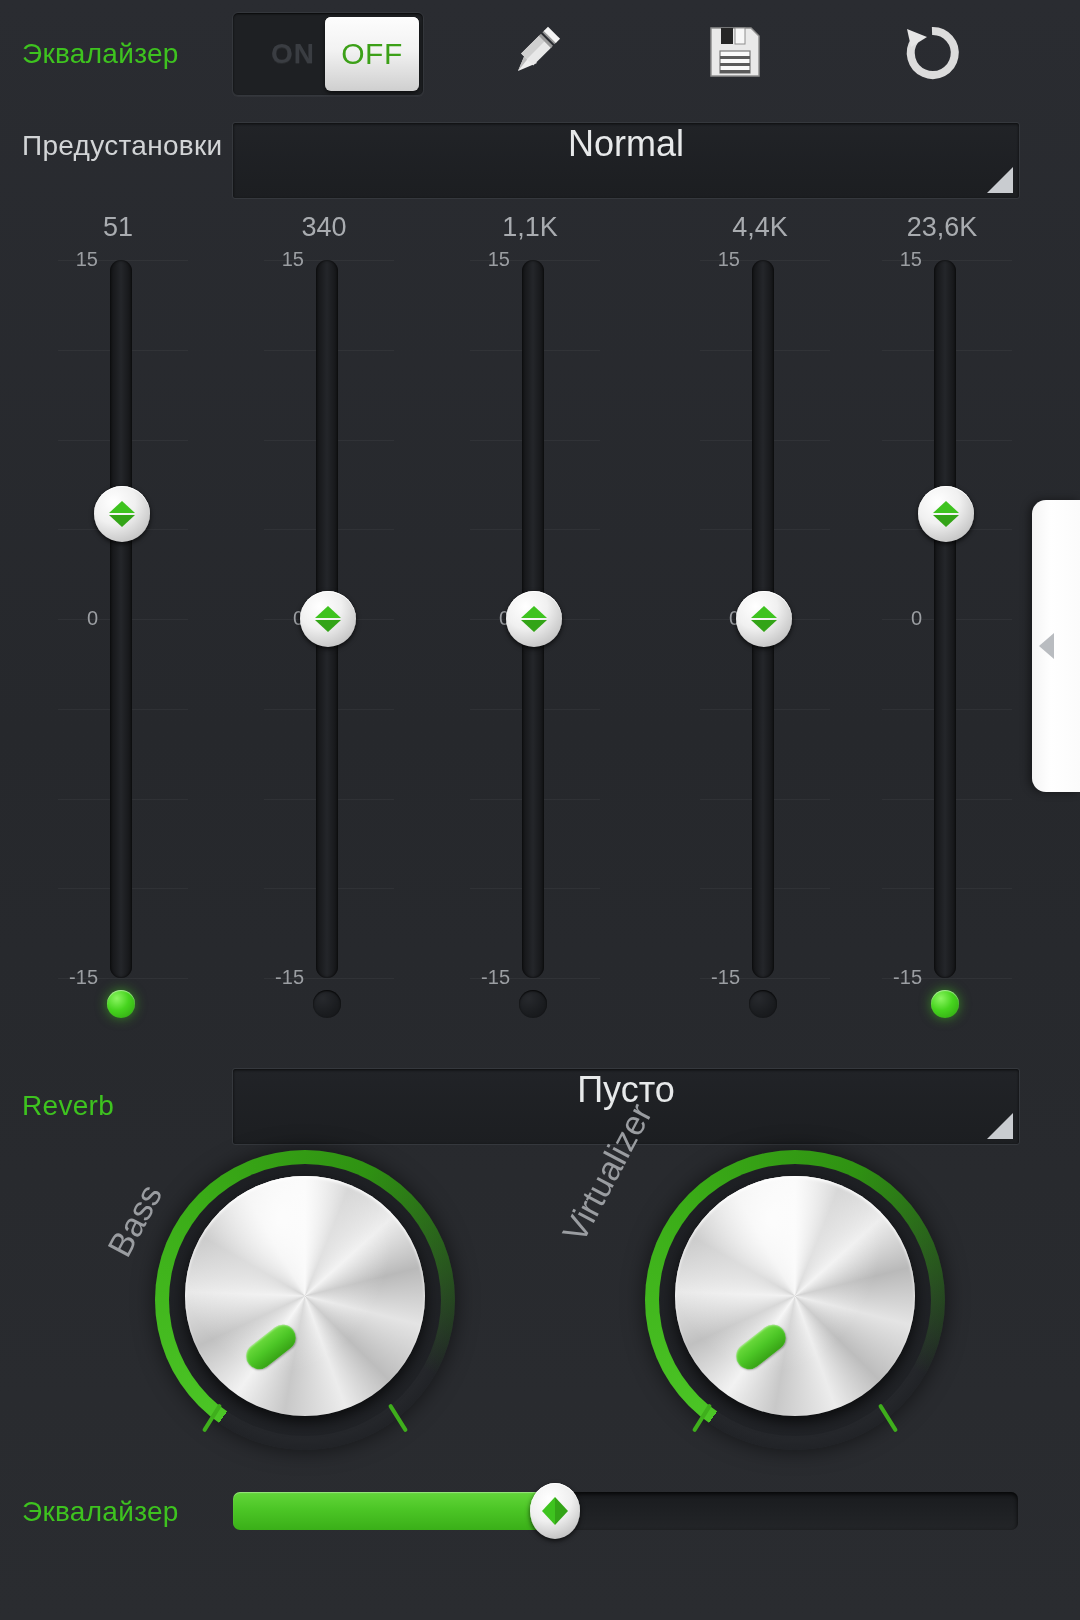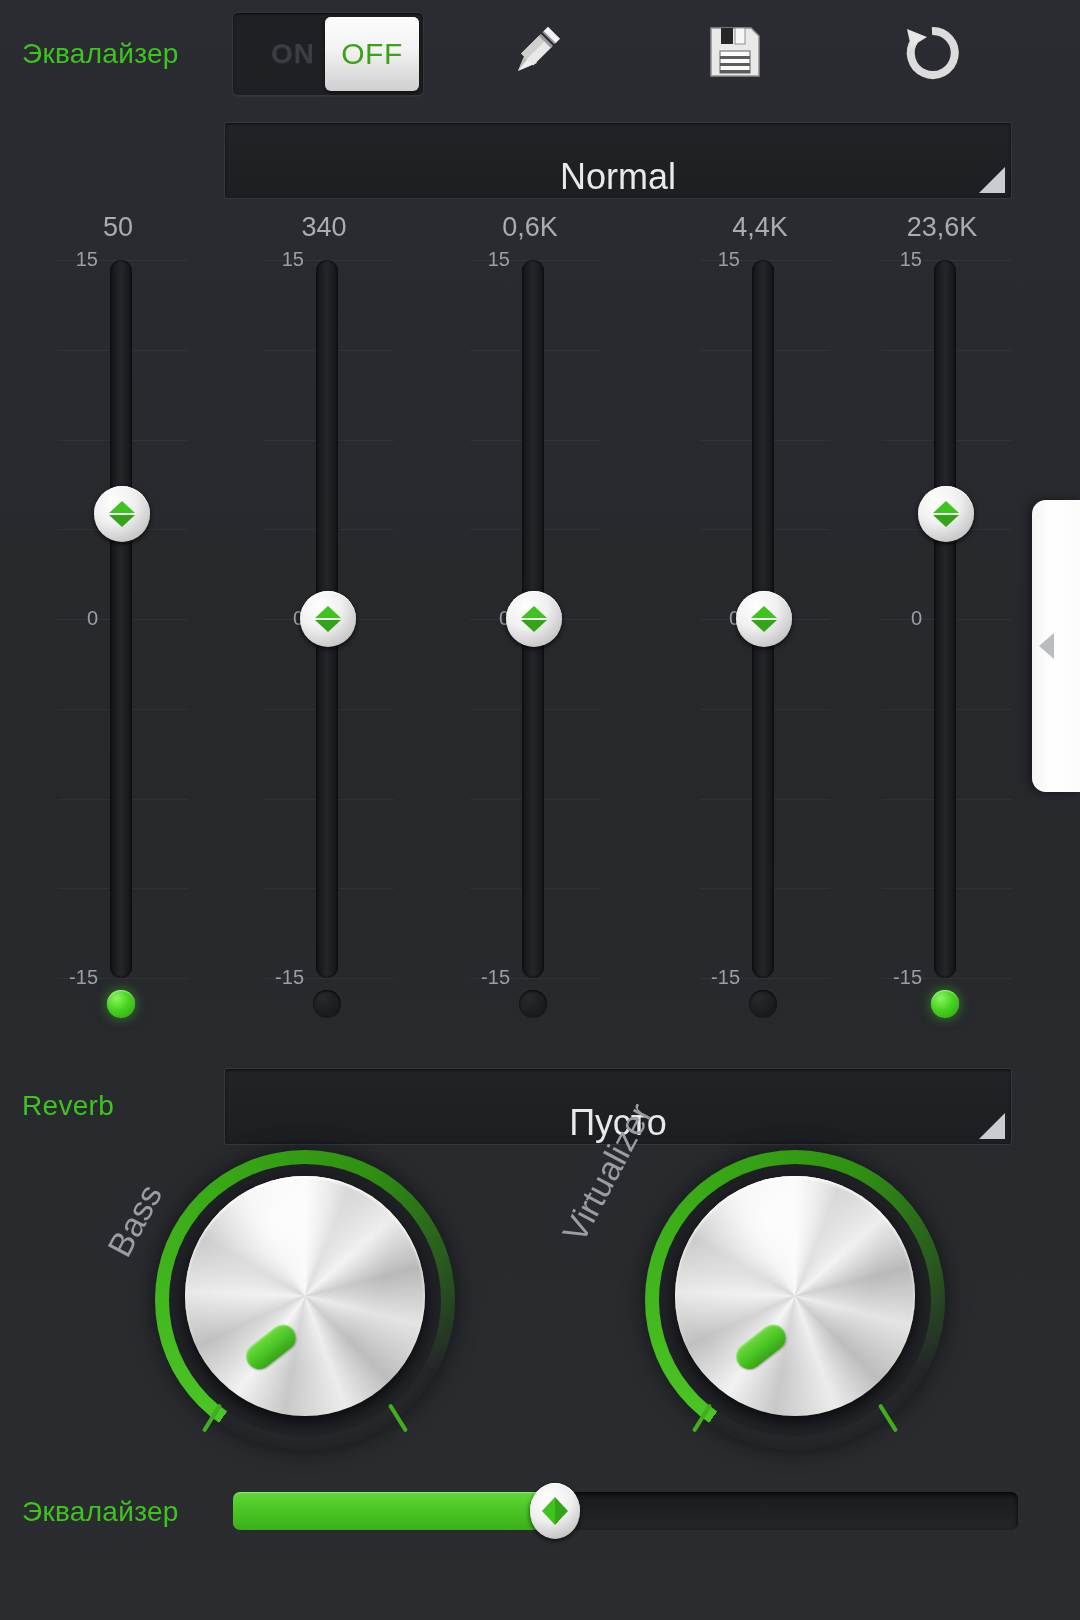--- a/index.html
+++ b/index.html
@@ -48,25 +48,25 @@
     position:absolute;top:12px;width:86px;height:80px;
     display:flex;align-items:center;justify-content:center;
   }
   #icon-edit{left:494px;}
   #icon-save{left:692px;}
   #icon-reset{left:889px;}
 
   
   #preset-label{top:128px;width:195px;line-height:36px;color:#d2d4d6;font-size:28px;}
   .combo{
-    position:absolute;left:224px;width:786px;height:75px;
+    position:absolute;left:232px;width:786px;height:75px;
     background:linear-gradient(180deg,#212327 0%,#1c1e21 100%);
     border:1px solid #35383d;border-radius:3px;
     box-shadow:inset 0 1px 3px rgba(0,0,0,.7);
-    display:flex;align-items:flex-end;justify-content:center;
+    display:flex;align-items:flex-start;justify-content:center;
   }
   .combo .val{color:#e7e9ea;font-size:36px;}
   .combo .corner{
     position:absolute;right:6px;bottom:5px;width:0;height:0;
     border-left:26px solid transparent;border-bottom:26px solid #c9ccd0;
   }
   #preset-combo{top:122px;}
   #reverb-combo{top:1068px;}
   #reverb-label{top:1090px;color:#3ec31f;font-size:28px;}
 
@@ -244,28 +244,29 @@
     </div>
 
     <div class="ticon" id="icon-reset">
       <svg width="62" height="62" viewBox="0 0 62 62" aria-hidden="true">
         <path d="M31 10 A22 22 0 1 1 14 19" fill="none" stroke="#dcdcdc" stroke-width="8" stroke-linecap="butt"></path>
         <polygon points="6,8 26,16 10,26" fill="#e6e6e6"></polygon>
       </svg>
     </div>
   </div>
 
+  <div class="label-left" id="preset-label">Предустановки</div>
   <div class="combo" id="preset-combo">
     <div class="val">Normal</div>
     <div class="corner"></div>
   </div>
 
   <div id="eq-area">
       <div class="band" style="left: 18px;">
-        <div class="freq">50</div>
+        <div class="freq">51</div>
         <div class="gridline" style="top: 48px;"></div>
         <div class="gridline" style="top: 137.75px;"></div>
         <div class="gridline" style="top: 227.5px;"></div>
         <div class="gridline" style="top: 317.25px;"></div>
         <div class="gridline" style="top: 407px;"></div>
         <div class="gridline" style="top: 496.75px;"></div>
         <div class="gridline" style="top: 586.5px;"></div>
         <div class="gridline" style="top: 676.25px;"></div>
         <div class="gridline" style="top: 766px;"></div>
         <div class="track"></div>
@@ -291,21 +292,21 @@
         <div class="track"></div>
         <div class="sc" style="top: 36px;">15</div>
         <div class="sc" style="top: 395px;">0</div>
         <div class="sc" style="top: 754px;">-15</div>
         <div class="handle" style="top: 379px;">
           <span class="diamond"></span>
         </div>
         <div class="dot off"></div>
       </div>
       <div class="band" style="left: 430px;">
-        <div class="freq">0,6K</div>
+        <div class="freq">1,1K</div>
         <div class="gridline" style="top: 48px;"></div>
         <div class="gridline" style="top: 137.75px;"></div>
         <div class="gridline" style="top: 227.5px;"></div>
         <div class="gridline" style="top: 317.25px;"></div>
         <div class="gridline" style="top: 407px;"></div>
         <div class="gridline" style="top: 496.75px;"></div>
         <div class="gridline" style="top: 586.5px;"></div>
         <div class="gridline" style="top: 676.25px;"></div>
         <div class="gridline" style="top: 766px;"></div>
         <div class="track"></div>

